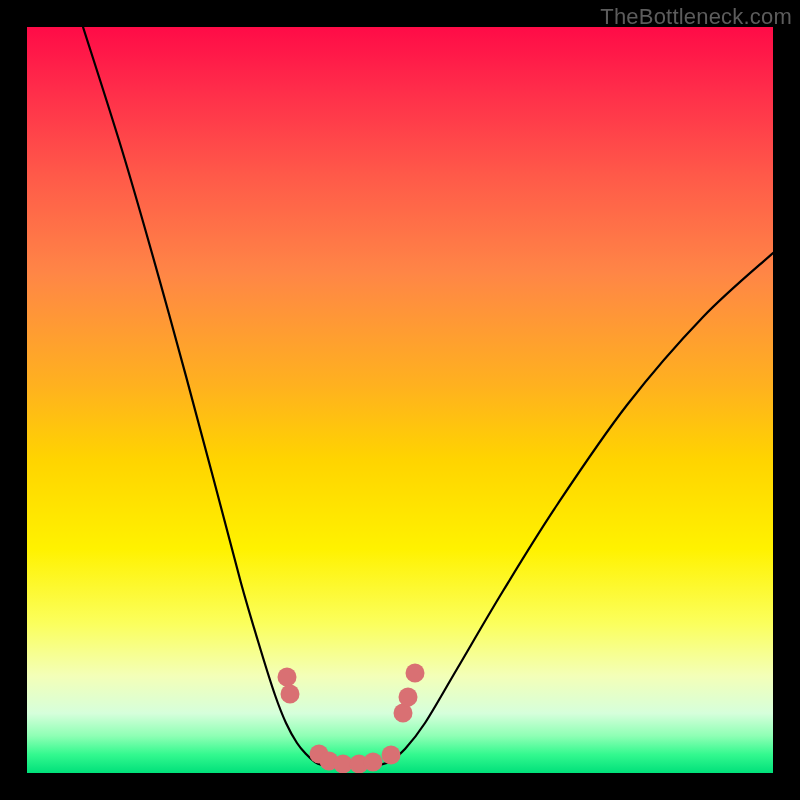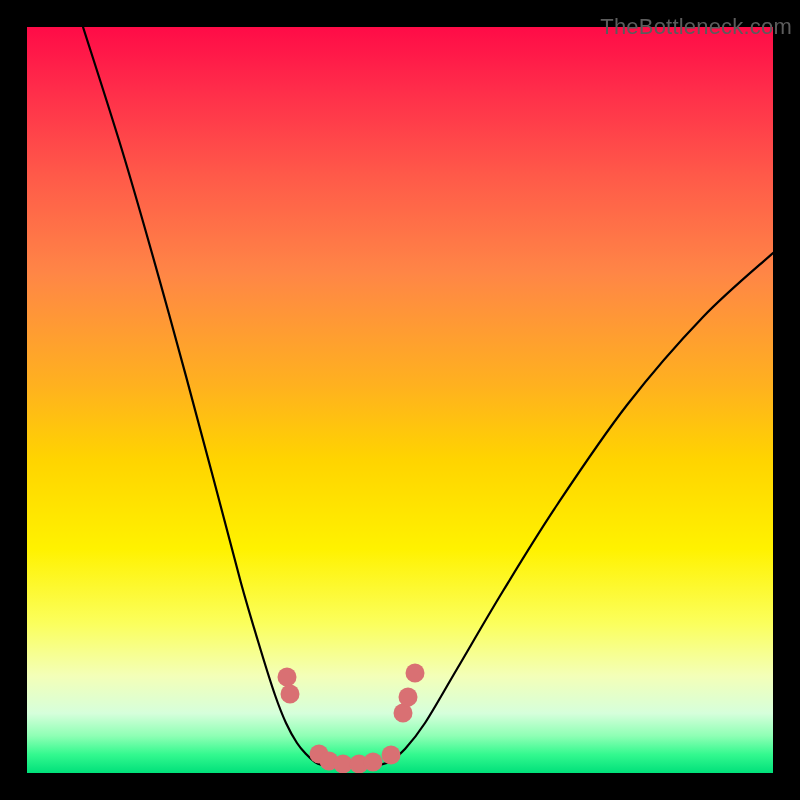--- a/index.html
+++ b/index.html
@@ -45,21 +45,20 @@
     );
   }
   .watermark {
     position: absolute;
     top: 4px;
     right: 8px;
     font-size: 22px;
     font-weight: 500;
     color: #5c5c5c;
     letter-spacing: 0.2px;
-    margin-top: 10px;
   }
   svg.curve {
     position: absolute;
     inset: 0;
     width: 100%;
     height: 100%;
   }
 </style>
 </head>
 <body>

